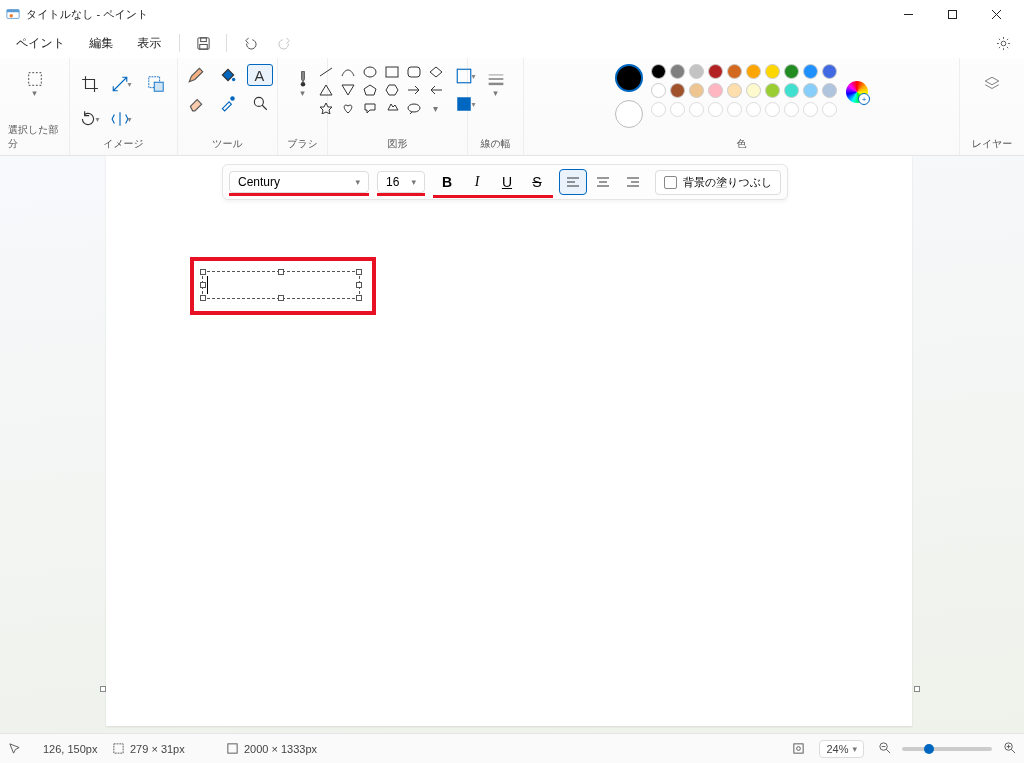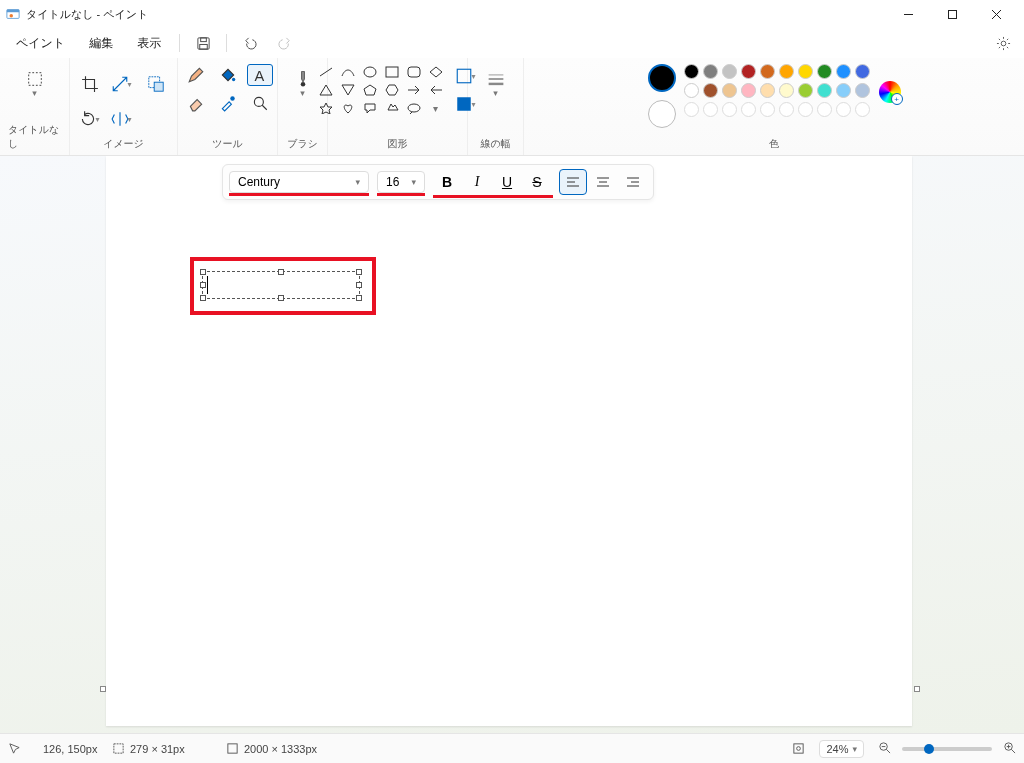--- a/index.html
+++ b/index.html
@@ -146,21 +146,21 @@
 
 <div class="ribbon">
 
   <div class="ribbon-group" style="width:70px">
     <div class="rbtn big">
       <svg viewBox="0 0 20 20">
           <rect x="3" y="3" width="14" height="14" fill="none" stroke="#333" stroke-dasharray="2 2"></rect>
         </svg>
       <span class="chev">▾</span>
     </div>
-    <div class="label">タイトルなし</div>
+    <div class="label">選択した部分</div>
   </div>
 
   <div class="ribbon-group" style="width:108px">
     <div>
       <div class="ribbon-row">
         <div class="rbtn">
             <svg viewBox="0 0 16 16">
               <path d="M4 1v11h11M1 4h11v11" stroke="#333" fill="none"></path>
             </svg>
           </div>
@@ -411,20 +411,29 @@
           <div class="swatch empty"></div>
           <div class="swatch empty"></div>
         </div>
       <div style="display:flex;align-items:center;height:56px">
         <div class="rainbow"></div>
       </div>
     </div>
     <div class="label">色</div>
   </div>
 
+  <div class="ribbon-group" style="width:64px">
+    <div class="rbtn big">
+      <svg class="layers-ic" viewBox="0 0 24 24">
+          <path d="M12 3l9 5-9 5-9-5z" fill="none" stroke="#555"></path>
+          <path d="M3 13l9 5 9-5" fill="none" stroke="#555"></path>
+        </svg>
+    </div>
+    <div class="label">レイヤー</div>
+  </div>
 </div>
 
 <div class="canvas-wrap">
   <div class="canvas">
 
     <div class="textbox-hl" style="left:84px; top:101px; width:186px; height:58px;"></div>
 
     <div class="textbox" style="left:96px; top:115px; width:158px; height:28px;">
       <div class="tb-handle" style="left:-3px; top:-3px;"></div>
       <div class="tb-handle" style="left:calc(50% - 3px); top:-3px;"></div>
@@ -488,20 +497,24 @@
         </svg>
       </div>
     <div class="tt-btn">
         <svg width="14" height="12" viewBox="0 0 14 12">
           <line x1="1" y1="2" x2="13" y2="2" stroke="#333"></line>
           <line x1="5" y1="6" x2="13" y2="6" stroke="#333"></line>
           <line x1="1" y1="10" x2="13" y2="10" stroke="#333"></line>
         </svg>
       </div>
   </div>
+  <div class="tt-check">
+    <div class="box"></div>
+    <span>背景の塗りつぶし</span>
+  </div>
 </div>
 
 <div class="statusbar">
   <div class="sec wide">
     <svg class="icon" viewBox="0 0 14 14">
         <path d="M2 2l4 10 2-4 4-2z" fill="none" stroke="#555"></path>
       </svg>
     <span>126, 150px</span>
   </div>
   <div class="sec" style="width:100px">

